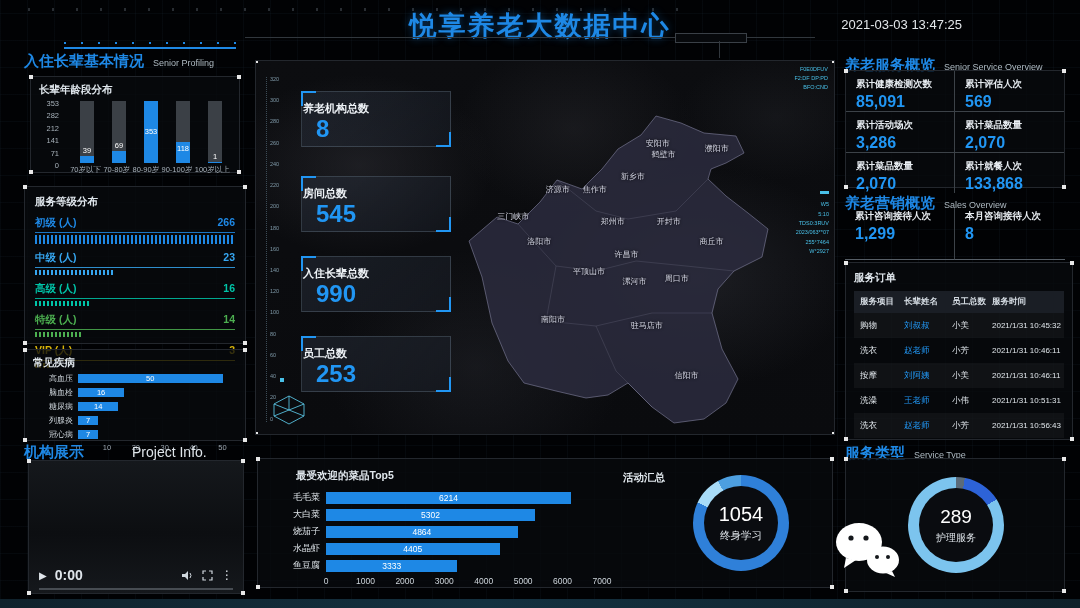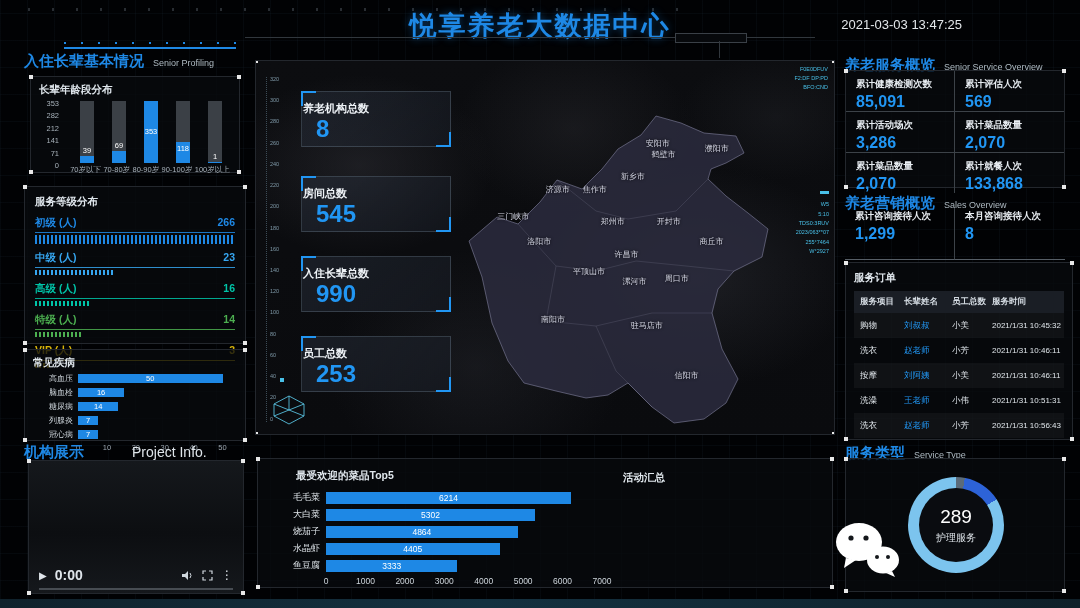--- a/index.html
+++ b/index.html
@@ -449,20 +449,27 @@
         <span class="ftick" style="left: 0%;">0</span>
         <span class="ftick" style="left: 14.2857%;">1000</span>
         <span class="ftick" style="left: 28.5714%;">2000</span>
         <span class="ftick" style="left: 42.8571%;">3000</span>
         <span class="ftick" style="left: 57.1429%;">4000</span>
         <span class="ftick" style="left: 71.4286%;">5000</span>
         <span class="ftick" style="left: 85.7143%;">6000</span>
         <span class="ftick" style="left: 100%;">7000</span>
       </div>
     <div id="act-title" class="ptitle">活动汇总</div>
+    <div id="donut-act" class="donut" style="background: conic-gradient(rgb(47, 128, 217) 0%, rgb(47, 128, 217) 82%, rgb(168, 220, 248) 82%, rgb(168, 220, 248) 92%, rgb(77, 159, 224) 92%, rgb(77, 159, 224) 100%);">
+      <div class="hole"></div>
+      <div class="dcenter">
+        <span class="dval-big">1054</span>
+        <span class="dlab-small">终身学习</span>
+      </div>
+    </div>
   <i class="hd" style="top: -2px; left: -2px;"></i>
       <i class="hd" style="right: -2px; top: -2px;"></i>
       <i class="hd" style="left: -2px; bottom: -2px;"></i>
       <i class="hd" style="right: -2px; bottom: -2px;"></i>
     </div>
 
   <div class="abs sec" style="left:845px;top:56px;">
     <span class="cn">养老服务概览</span><span class="en">Senior Service Overview</span>
   </div>
   <div id="p-so" class="panel sel">

